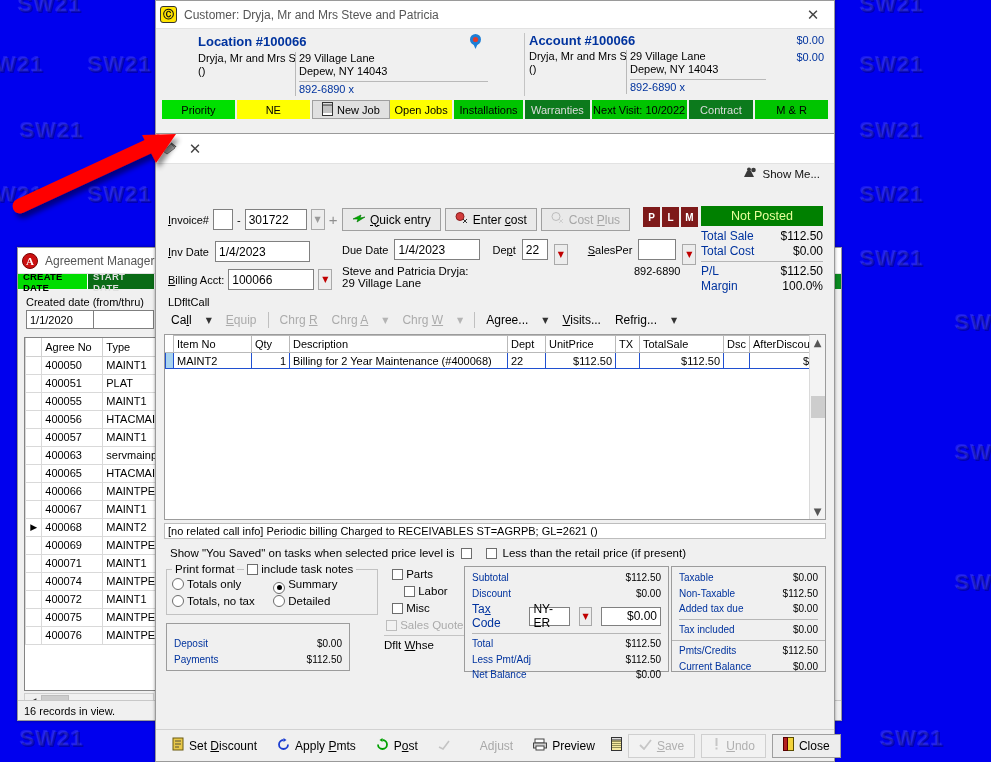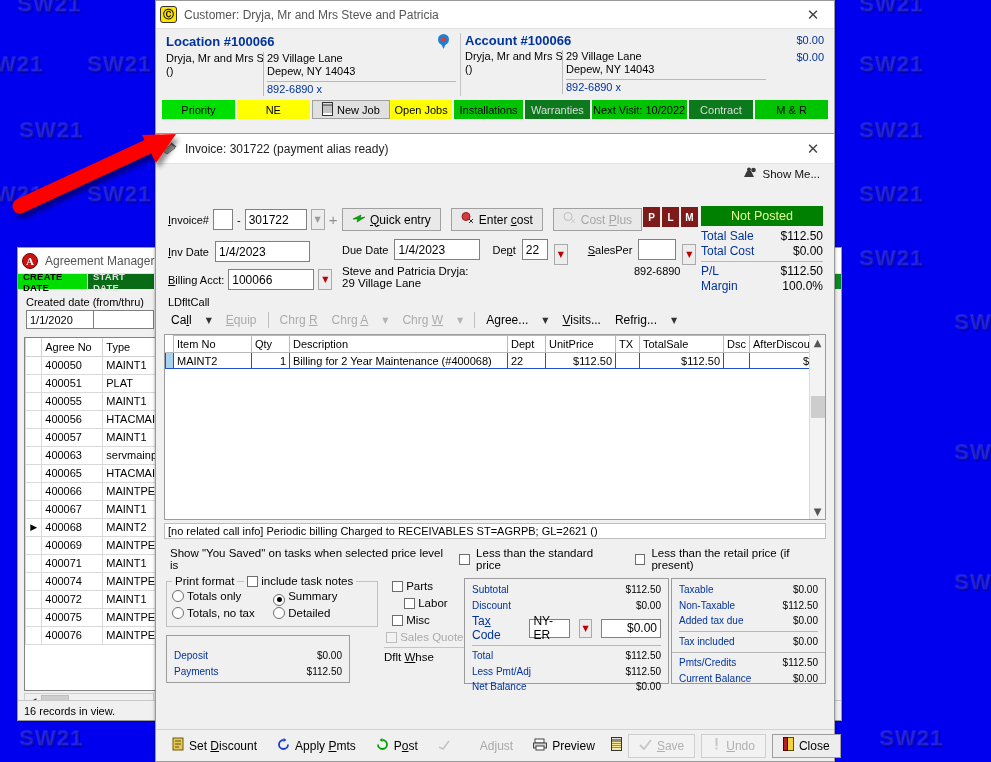--- a/index.html
+++ b/index.html
@@ -116,21 +116,21 @@
   
   #custwin { left:155px; top:0px; width:680px; height:762px; }
   #custwin > .titlebar { height:28px; }
   .cust-icon {
     width:17px;height:17px;border:1px solid #333;background:#FFE400;
     border-radius:3px;display:flex;align-items:center;justify-content:center;
     font-size:11px;font-weight:bold;font-family:"Liberation Serif",serif;color:#111;
   }
   .cust-body { background:#F0F0F0; padding:4px 6px 0 6px; }
   .cust-cols { display:flex; }
-  .cust-col { flex:1; padding:0 4px; }
+  .cust-col { flex:1; padding:0 4px;margin-left:32px; }
   .cust-col + .cust-col { border-left:1px solid #C4C4C4; }
   .cust-hdr { color:#00339E; font-weight:bold; font-size:13px; margin-bottom:2px;}
   .cust-line { font-size:11px; color:#000; line-height:13px; }
   .cust-split { display:flex; }
   .cust-left { width:97px; overflow:hidden; white-space:nowrap; }
   .cust-right { flex:1; border-left:1px solid #B9B9B9; padding-left:3px; }
   .phone { color:#00339E; border-top:1px solid #B9B9B9; margin-top:3px; padding-top:1px;}
   .money-col { width:58px; text-align:right; color:#00339E; font-size:11px; line-height:14px;}
   .btnrow { display:flex; height:19px; margin-top:4px; }
   .btnrow .b {
@@ -573,21 +573,20 @@
 </div>
 
 <div id="invwin">
   <div class="titlebar">
     <div class="ico-invoice">
       <svg width="15" height="13" viewBox="0 0 15 13">
           <path d="M1 9 L9 2 L13 6 L5 12 Z" fill="#B0B0B0" stroke="#777"></path>
           <path d="M9 1 L14 5" stroke="#555" stroke-width="1.5"></path>
         </svg>
     </div>
-    <div class="ttl" style="color:#222;">Invoice: 301722 (payment alias ready)</div>
     <div class="tb-close">✕</div>
   </div>
 
   <div style="display:flex; justify-content:flex-end; padding:3px 14px 0 0;">
     <div class="showme">
       <span>
         <svg width="15" height="12" viewBox="0 0 15 12">
             <path d="M1 10 L4 4 L8 4 L11 10 Z" fill="#3a3a3a"></path>
             <circle cx="10.5" cy="3" r="2.3" fill="#3a3a3a"></circle>
             <circle cx="6" cy="2.5" r="2" fill="#3a3a3a"></circle>
@@ -614,21 +613,21 @@
     </div>
 
     <div style="position:absolute; left:12px; top:88px; display:flex; align-items:center; gap:4px;">
       <span class="fld-lbl"><u>B</u>illing Acct:</span>
       <div class="inp" style="width:86px;">100066</div>
       <div class="dropbtn" style="height:21px;">▼</div>
     </div>
 
     <div style="position:absolute; left:12px; top:115px;" class="fld-lbl">LDfltCall</div>
 
-    <div style="position:absolute; left:186px; top:27px; display:flex; gap:10px;">
+    <div style="position:absolute; left:186px; top:27px; display:flex; gap:4px;">
       <div class="btn3d">
         <span>
           <svg width="14" height="11" viewBox="0 0 14 11">
               <path d="M1 6 L9 2 L8 5 L13 4 L5 9 L6 6 Z" fill="#00B000" stroke="#007000" stroke-width=".6"></path>
             </svg>
         </span>
         <span><u>Q</u>uick entry</span>
       </div>
       <div class="btn3d">
         <span>
@@ -766,21 +765,20 @@
     </div>
   </div>
 
   <div style="margin:3px 8px 0 8px; background:#FFFFFF; border:1px solid #BDBDBD; padding:1px 3px;">
     <div class="infoline">[no related call info]   Periodic billing Charged to RECEIVABLES ST=AGRPB; GL=2621 ()</div>
   </div>
 
   <div style="margin:8px 0 0 14px; display:flex; align-items:center; gap:6px; font-size:11.5px;">
     <span>Show "You Saved" on tasks when selected price level is</span>
     <span class="cbx"></span>
-    <span>Less than the standard price</span>
     <span class="cbx" style="margin-left:8px;"></span>
     <span>Less than the retail price (if present)</span>
   </div>
 
   <div style="position:relative; height:130px; margin-top:4px;">
 
     <div class="groupbox" style="left:10px; top:6px; width:212px; height:46px;"></div>
     <div style="position:absolute; left:16px; top:0px; background:#F0F0F0; padding:0 3px; font-size:11.5px;">Print format</div>
     <div style="position:absolute; left:88px; top:0px; background:#F0F0F0; padding:0 3px; font-size:11.5px;">
       <span class="cbx"></span>

